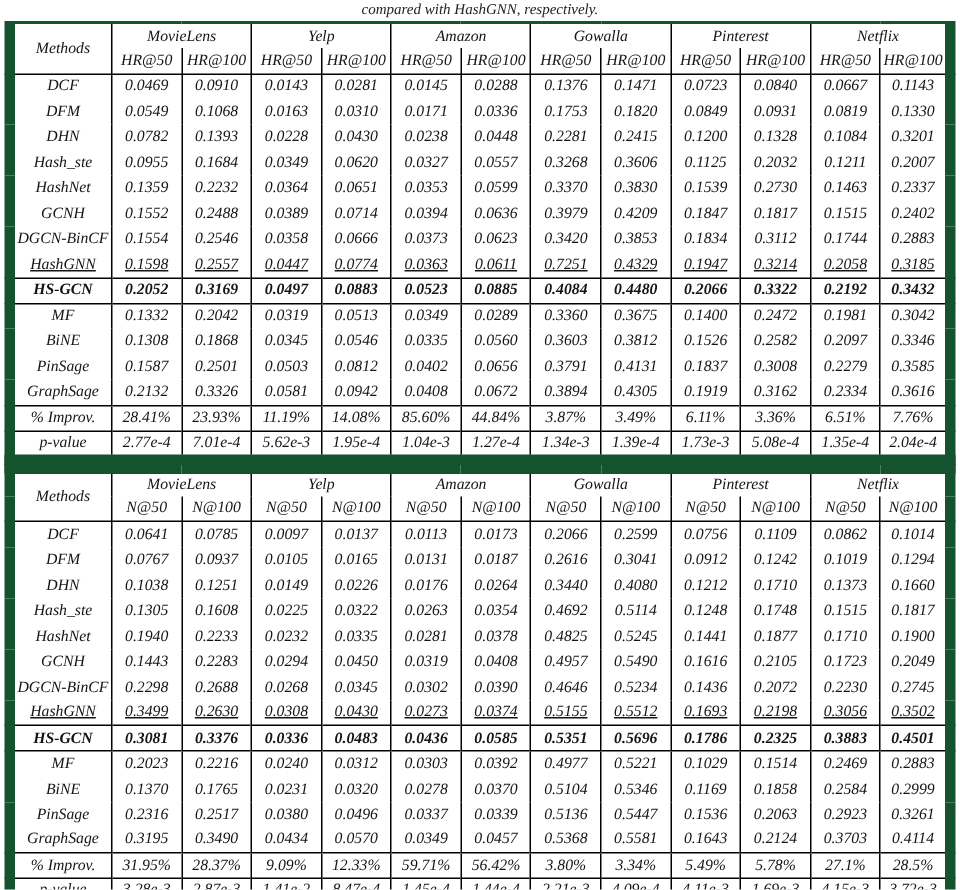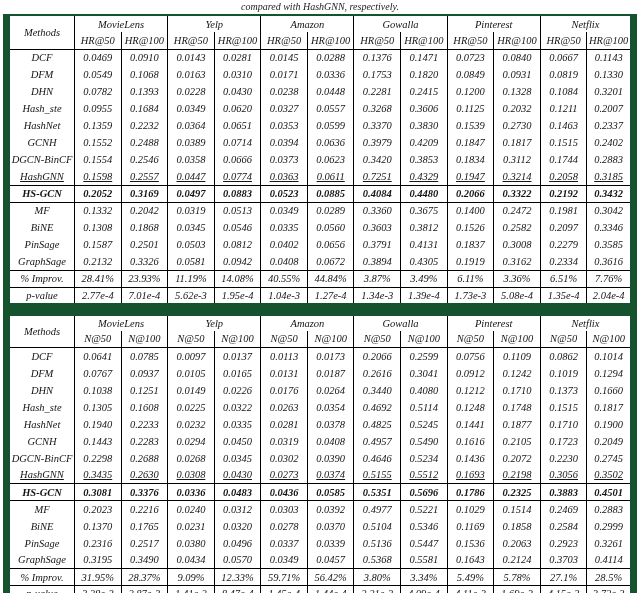--- a/index.html
+++ b/index.html
@@ -292,21 +292,21 @@
             <td>0.3162</td>
             <td>0.2334</td>
             <td>0.3616</td>
           </tr>
           <tr class="hline-above">
             <td class="method">% Improv.</td>
             <td>28.41%</td>
             <td>23.93%</td>
             <td>11.19%</td>
             <td>14.08%</td>
-            <td>40.55%</td>
+            <td>85.60%</td>
             <td>44.84%</td>
             <td>3.87%</td>
             <td>3.49%</td>
             <td>6.11%</td>
             <td>3.36%</td>
             <td>6.51%</td>
             <td>7.76%</td>
           </tr>
           <tr class="hline-above">
             <td class="method">p-value</td>
@@ -467,21 +467,21 @@
             <td>0.0390</td>
             <td>0.4646</td>
             <td>0.5234</td>
             <td>0.1436</td>
             <td>0.2072</td>
             <td>0.2230</td>
             <td>0.2745</td>
           </tr>
           <tr class="second">
             <td class="method">HashGNN</td>
-            <td>0.3435</td>
+            <td>0.3499</td>
             <td>0.2630</td>
             <td>0.0308</td>
             <td>0.0430</td>
             <td>0.0273</td>
             <td>0.0374</td>
             <td>0.5155</td>
             <td>0.5512</td>
             <td>0.1693</td>
             <td>0.2198</td>
             <td>0.3056</td>

